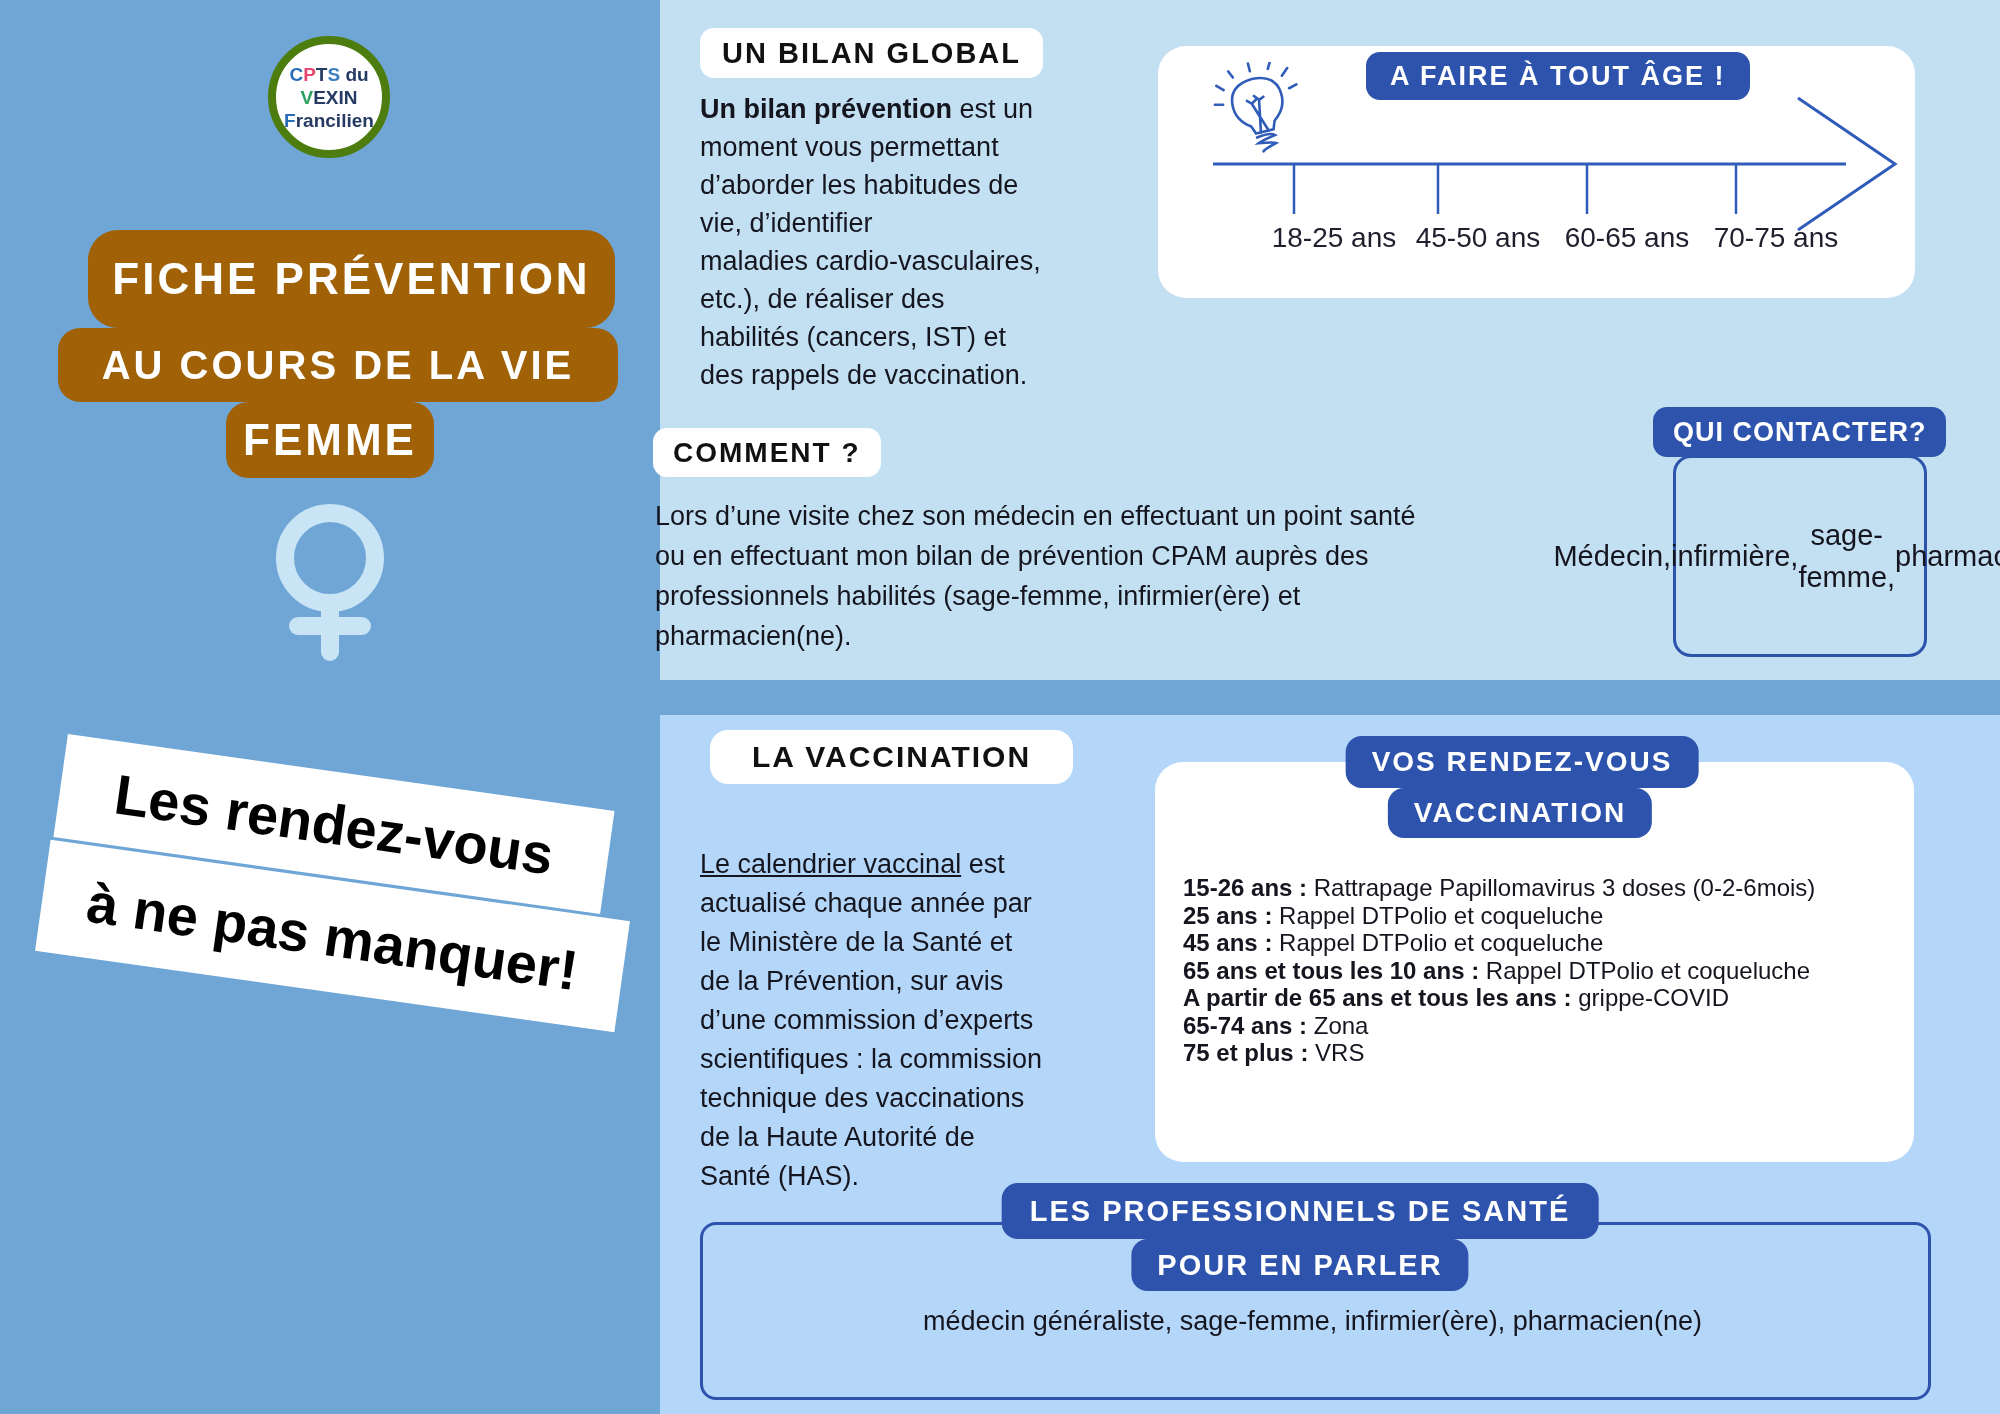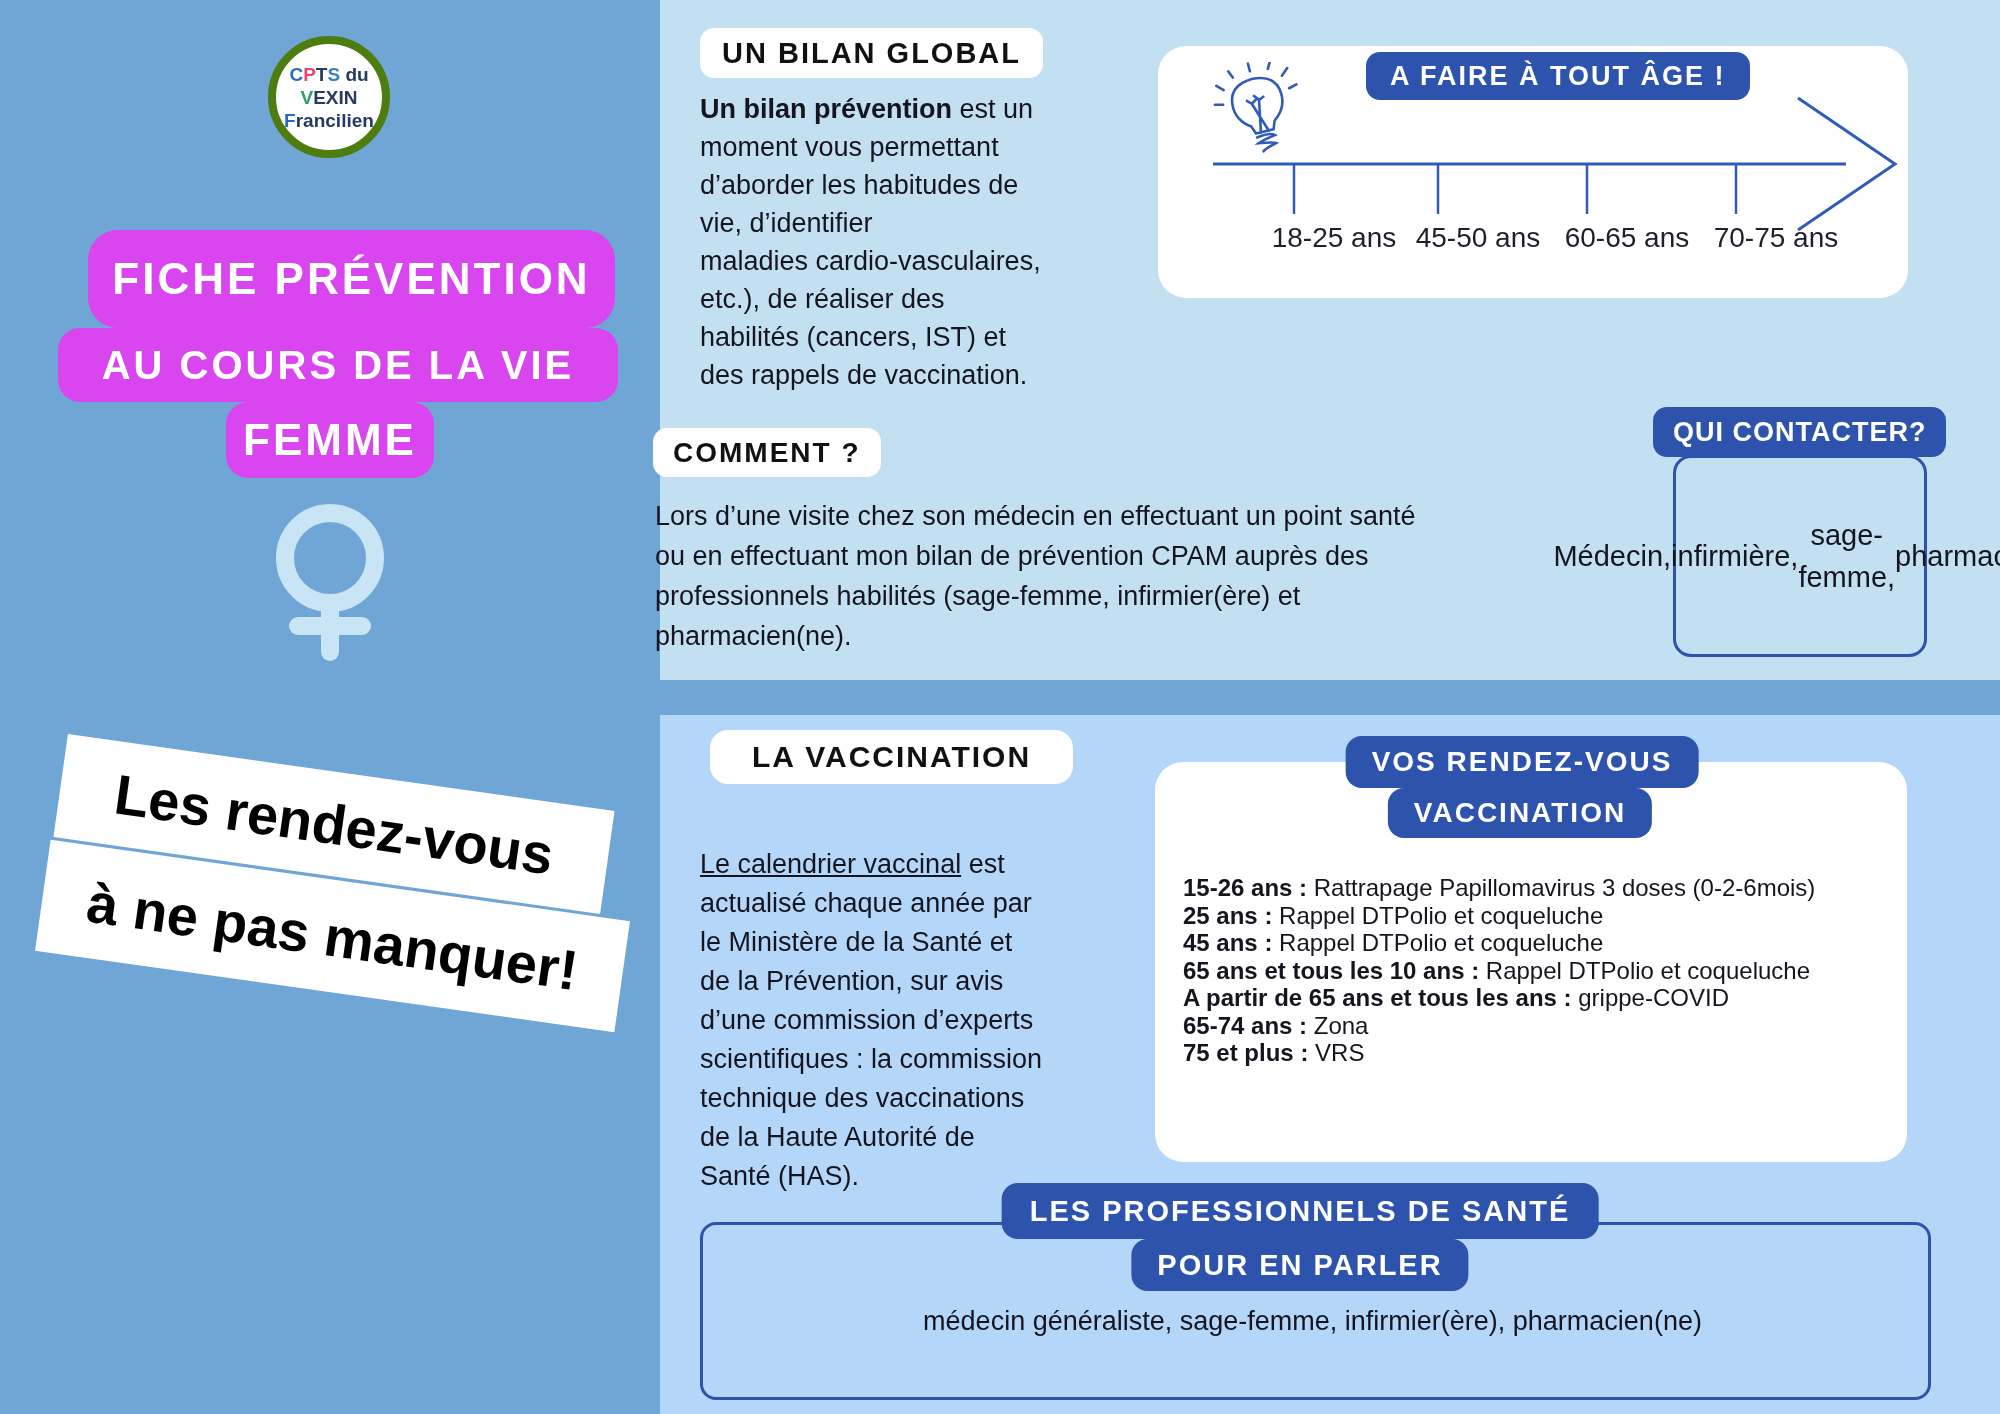--- a/index.html
+++ b/index.html
@@ -8,41 +8,41 @@
   .abs{position:absolute;}
   
   .panel-top{left:660px;top:0;width:1340px;height:680px;background:#c2e0f2;}
   .panel-bottom{left:660px;top:715px;width:1340px;height:699px;background:#b4d6f8;}
   
   .logo{left:268px;top:36px;width:106px;height:106px;border-radius:50%;background:#ffffff;
         border:8px solid #4d7c0f;display:flex;flex-direction:column;align-items:center;justify-content:center;
         font-size:19px;font-weight:700;line-height:23px;text-align:right;}
   .c-blue{color:#2b6cb8}.c-pink{color:#e8476f}.c-navy{color:#263a63}.c-lblue{color:#3f7fc1}.c-green{color:#2aa15f}
   
-  .tbox{background:#d946ef;color:#fff;display:flex;align-items:center;justify-content:center;
+  .tbox{background:#a16207;color:#fff;display:flex;align-items:center;justify-content:center;
         font-weight:700;letter-spacing:3px;}
   .tb1{left:88px;top:230px;width:527px;height:98px;font-size:44px;border-radius:30px;}
   .tb2{left:58px;top:328px;width:560px;height:74px;font-size:40px;border-radius:22px;}
   .tb3{left:226px;top:402px;width:208px;height:76px;font-size:44px;border-radius:22px;}
   
   .strip{background:#fff;color:#000;display:flex;align-items:center;justify-content:center;
          font-weight:700;font-size:56px;transform:rotate(8deg);white-space:nowrap;}
   .strip1{left:58px;top:772px;width:552px;height:104px;}
   .strip2{left:40px;top:880px;width:585px;height:112px;}
   
   .pill{display:inline-flex;align-items:center;border-radius:14px;font-weight:700;letter-spacing:2px;white-space:nowrap;}
   .pill-white{background:#fff;color:#111;}
   .pill-blue{background:#2d53ac;color:#fff;}
   .hw{font-weight:700;letter-spacing:2px;}
   
   .body-txt{font-size:27px;color:#15151f;}
   .b{font-weight:700;}
   .u{text-decoration:underline;}
   
-  .card{background:#fff;border-radius:28px;}
+  .card{background:#fff;border-radius:28px;padding-left:7px;}
   .tick-label{position:absolute;width:150px;text-align:center;font-size:28px;color:#1f1f2e;}
   .outline-box{border:3px solid #2d53ac;border-radius:18px;}
   .center-x{transform:translateX(-50%);}
 </style>
 </head>
 <body>
 
 <div class="poster">
 
   <div class="abs panel-top"></div>

